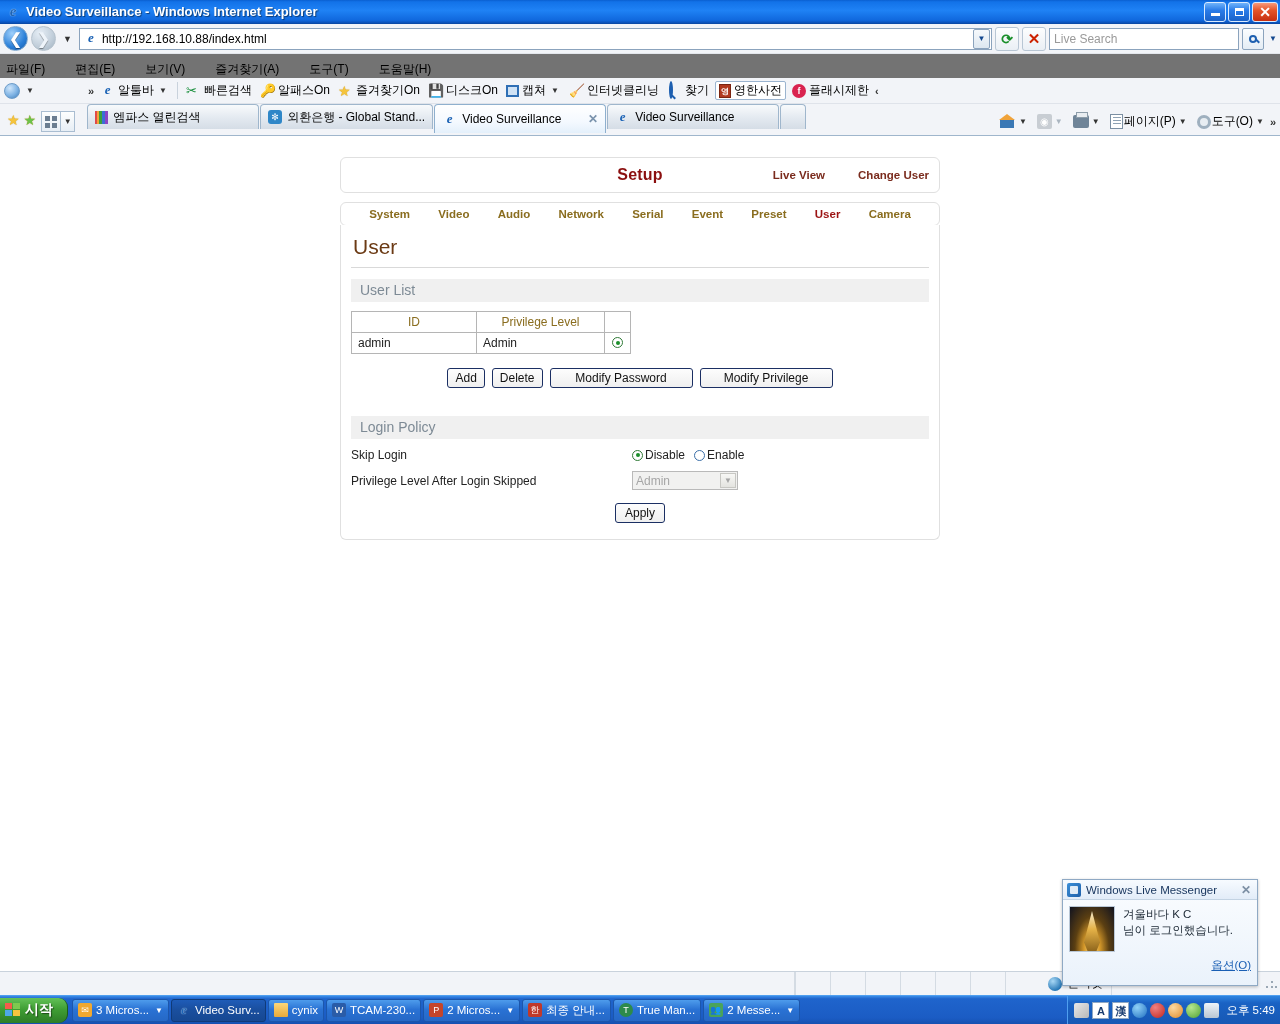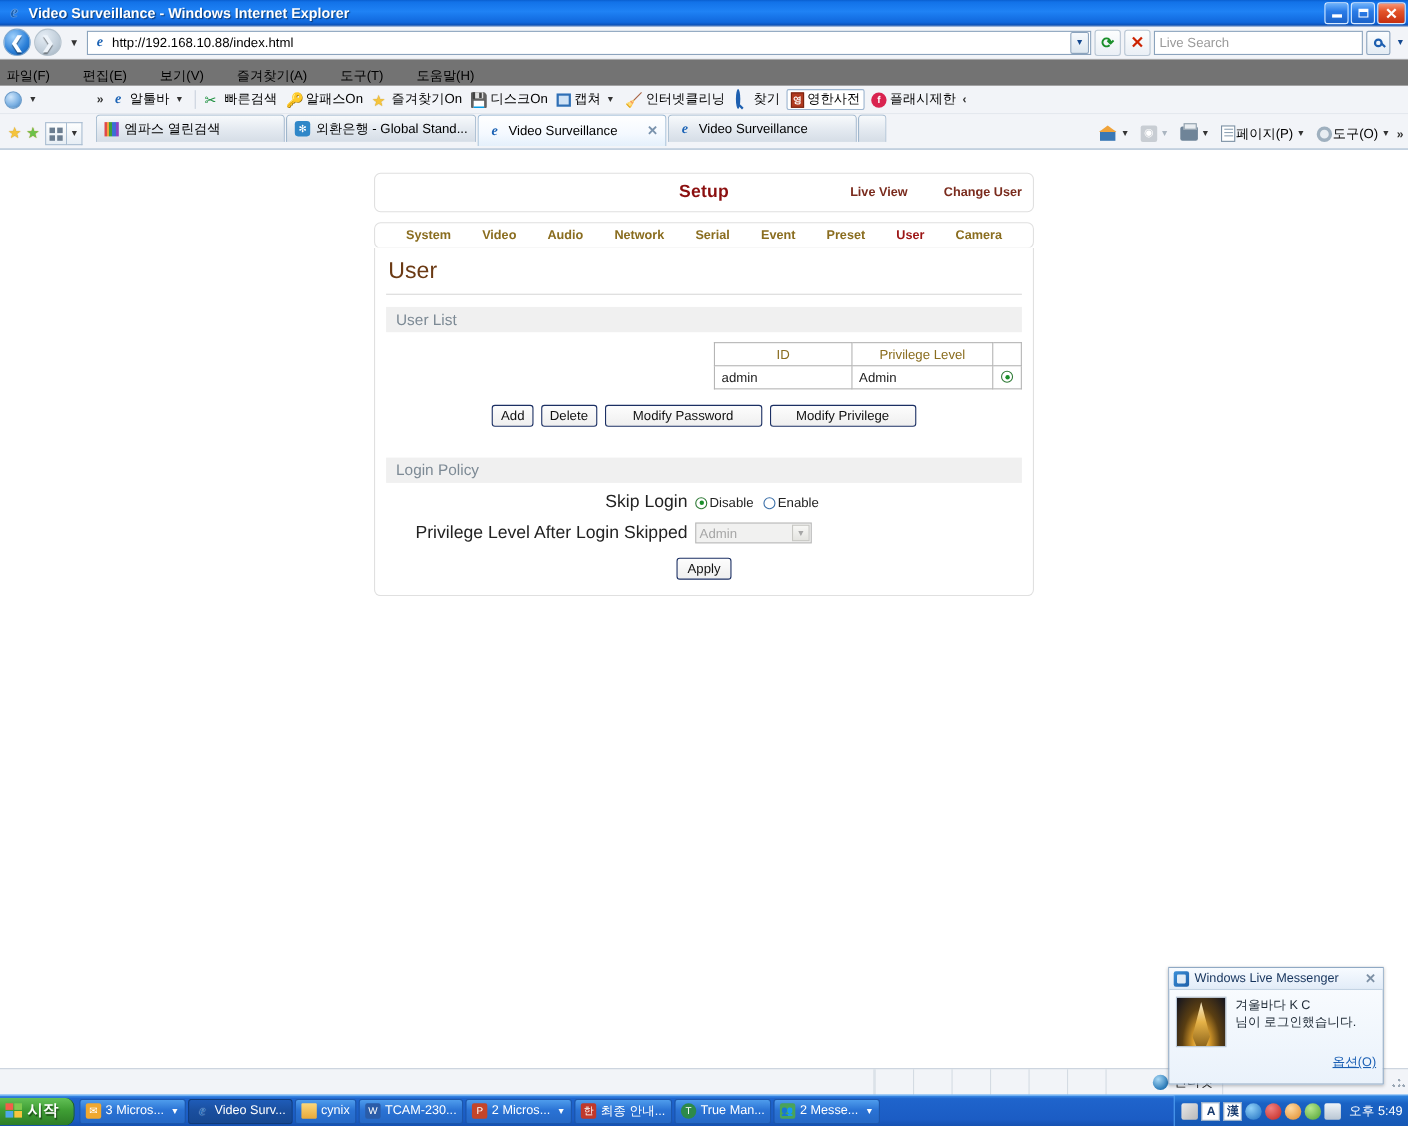--- a/index.html
+++ b/index.html
@@ -233,21 +233,21 @@
     min-height:315px; padding:0 10px 14px 10px;
   }
   .h1{
     font-size:21px; color:#6b3a14; font-weight:normal;
     padding:10px 0 8px 2px; border-bottom:1px solid #d9d9d9;
   }
   .sechdr{
     background:#f0f0f0; color:#7d8a95; font-size:14px;
     padding:3px 0 4px 9px; margin-top:11px;
   }
-  .tblwrap{ display:flex; justify-content:flex-end; margin-top:9px;}
+  .tblwrap{ display:flex; justify-content:flex-start; margin-top:9px;}
   table.ulist{ border-collapse:collapse; }
   table.ulist th{
     border:1px solid #b5b5b5; font-size:12px; font-weight:normal;
     color:#8a6d1f; padding:3px 6px; background:#fff;
   }
   table.ulist td{
     border:1px solid #b5b5b5; font-size:12px; color:#222;
     padding:3px 6px; background:#fff;
   }
   th.c-id{ width:125px;} th.c-priv{ width:128px;} th.c-sel{ width:26px;}
@@ -264,21 +264,21 @@
   .btnrow{ display:flex; justify-content:center; gap:7px; margin-top:14px;}
   .btn{
     border:1px solid #1b2f63; border-radius:3px;
     background:linear-gradient(180deg,#fdfdfd,#efefef);
     font-size:12px; color:#111; padding:2px 7px; min-height:19px;
     font-family:"Liberation Sans", sans-serif;
   }
   .btn.wide{ width:143px;} .btn.wide2{ width:133px;}
   .formrow{ display:flex; align-items:center; margin-top:9px;}
   .flabel{
-    width:281px; text-align:right; font-size:16px; color:#222; padding-right:7px;
+    width:281px; font-size:12px; color:#222; padding-right:7px;
   }
   .radiogrp{ display:flex; align-items:center; gap:9px; font-size:12px; color:#222;}
   .radiogrp label{ display:flex;align-items:center;gap:2px;}
   .selbox{
     width:106px;height:19px; border:1px solid #b9b9b9;
     background:#f1f1f0; display:flex;align-items:center; padding:0 3px;
     font-size:12px; color:#a6a6a6; position:relative;
   }
   .selbox .arrowbtn{
     position:absolute; right:1px; top:1px; width:16px;height:15px;

